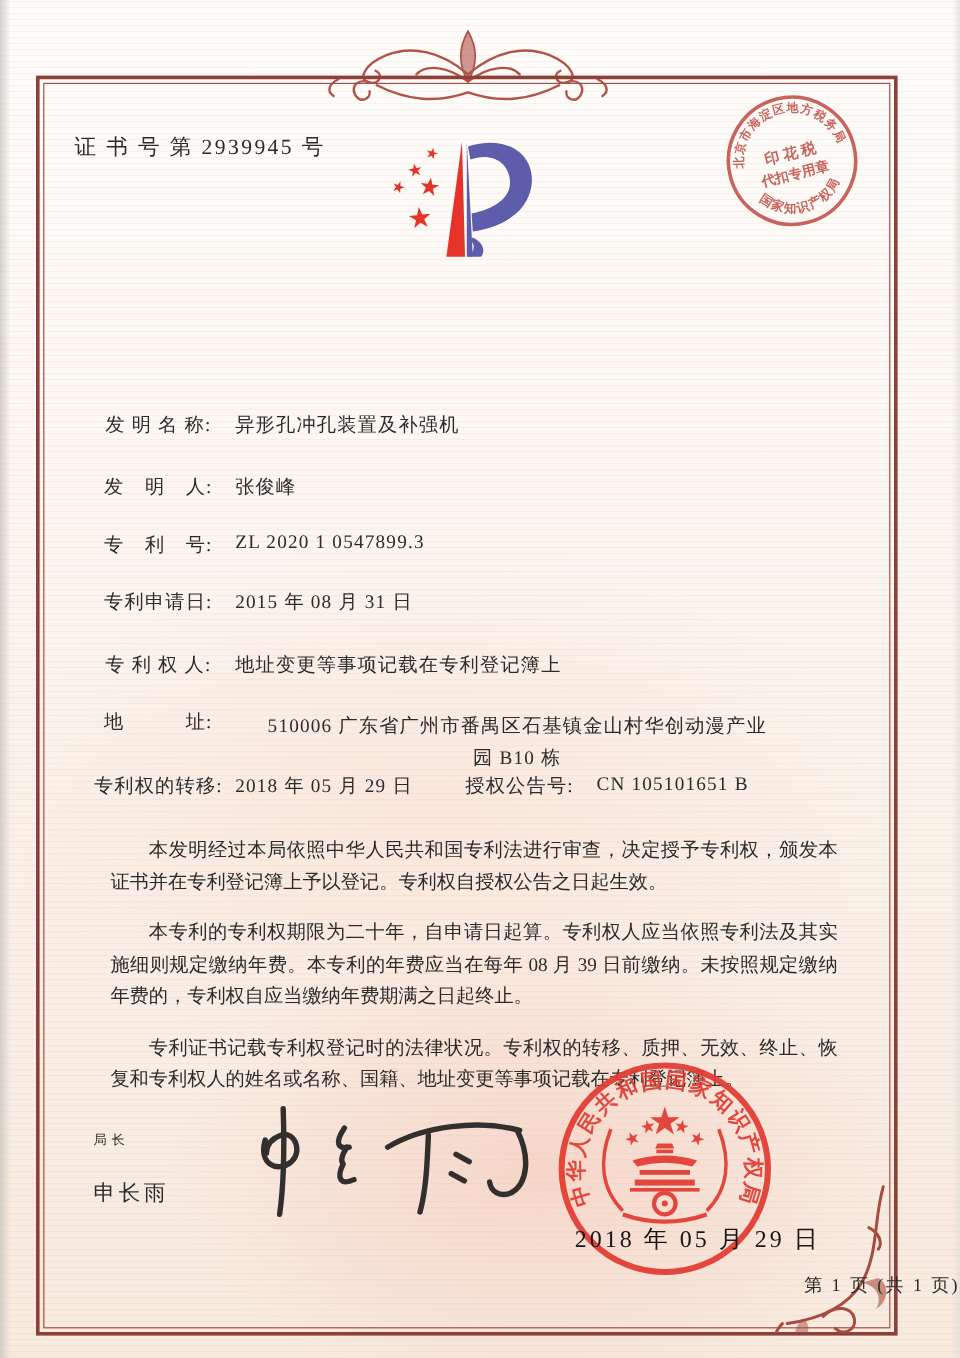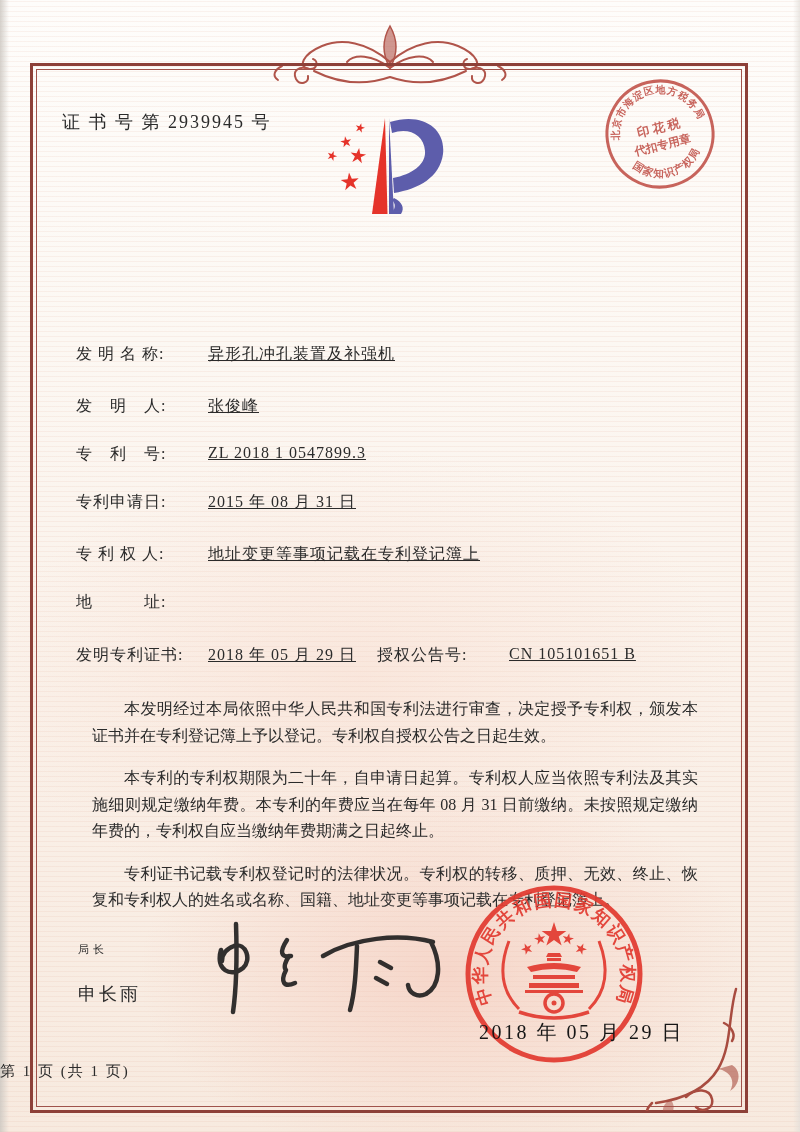--- a/index.html
+++ b/index.html
@@ -15,35 +15,35 @@
       linear-gradient(180deg,#fefdfb 0%,#fcf8f3 30%,#faf1e9 62%,#f7eadf 100%);
   }
   .frame{position:absolute;left:30px;top:63px;right:52px;bottom:19px;border:3px solid #8d4038;}
   .frame-inner{position:absolute;inset:3px;border:1px solid #a0524a;}
   .cert-no{position:absolute;left:62px;top:110px;font-size:18px;letter-spacing:2px;white-space:pre;}
   .logo{position:absolute;left:322px;top:114px;}
   .tax-stamp{position:absolute;left:595px;top:69px;transform:rotate(-14deg);opacity:.9;}
   .doc-title{position:absolute;left:0;right:0;top:231px;text-align:center;font-size:46px;font-weight:bold;
     letter-spacing:28px;text-indent:28px;color:#1f1f1f;}
   .fields{position:absolute;left:76px;top:344px;width:670px;font-size:16px;}
-  .frow{position:absolute;left:0;display:flex;align-items:flex-start;}
+  .frow{position:absolute;left:0;display:flex;align-items:flex-start;text-align:center;}
   .r1{top:0}.r2{top:52px}.r3{top:100px}.r4{top:148px}.r5{top:200px}.r6{top:248px}.r7{top:301px}
   .pair2{left:301px;}
   .flabel{flex:none;width:112px;letter-spacing:1px;white-space:pre;}
-  .fvalue{margin-left:20px;letter-spacing:1px;white-space:pre;text-decoration:underline;}
+  .fvalue{margin-left:8px;letter-spacing:1px;white-space:pre;}
   .addr .fvalue{white-space:normal;width:470px;line-height:27px;}
   .addr-l2{display:block;white-space:pre;}
   .body-text{position:absolute;left:76px;top:680px;width:638px;font-size:16px;line-height:26.5px;text-align:justify;}
   .body-text p{margin:16px;text-indent:2em;}
   .signer-role{position:absolute;left:78px;top:942px;font-size:11px;letter-spacing:4px;}
   .signer-name{position:absolute;left:78px;top:982px;font-size:18px;letter-spacing:3px;}
   .signature{position:absolute;left:205px;top:920px;}
   .seal{position:absolute;left:463px;top:883px;opacity:.93;}
   .seal-date{position:absolute;left:479px;top:1019px;font-size:20px;letter-spacing:2.5px;color:#161616;white-space:pre;}
-  .footer{position:absolute;left:0;right:0;top:1062px;text-align:left;font-size:15px;letter-spacing:2px;white-space:pre;}
+  .footer{position:absolute;left:0;right:0;top:1062px;text-align:right;font-size:15px;letter-spacing:2px;white-space:pre;}
   .orn-top{position:absolute;left:252px;top:14px;}
   .orn-br{position:absolute;left:640px;top:983px;}
 </style>
 </head>
 <body>
 
 <div class="page">
 
   <svg class="orn-top" width="276" height="84" viewBox="0 0 276 84">
     <g stroke="#b0544a" stroke-width="2" fill="none" stroke-linecap="round">
@@ -117,46 +117,47 @@
     <div class="frow r1">
       <span class="flabel">发 明 名 称:</span>
       <span class="fvalue">异形孔冲孔装置及补强机</span>
     </div>
     <div class="frow r2">
       <span class="flabel">发　明　人:</span>
       <span class="fvalue">张俊峰</span>
     </div>
     <div class="frow r3">
       <span class="flabel">专　利　号:</span>
-      <span class="fvalue">ZL 2018 1 0547899.3</span>
+      <span class="fvalue">ZL 2020 1 0547899.3</span>
     </div>
     <div class="frow r4">
       <span class="flabel">专利申请日:</span>
       <span class="fvalue">2015 年 08 月 31 日</span>
     </div>
     <div class="frow r5">
       <span class="flabel">专 利 权 人:</span>
       <span class="fvalue">地址变更等事项记载在专利登记簿上</span>
     </div>
     <div class="frow r6 addr">
       <span class="flabel">地　　　址:</span>
+      <span class="fvalue"><span class="addr-l1">510006 广东省广州市番禺区石基镇金山村华创动漫产业</span><span class="addr-l2">园 B10 栋</span></span>
     </div>
     <div class="frow r7">
-      <span class="flabel">发明专利证书:</span>
+      <span class="flabel">专利权的转移:</span>
       <span class="fvalue">2018 年 05 月 29 日</span>
     </div>
     <div class="frow r7 pair2">
       <span class="flabel">授权公告号:</span>
       <span class="fvalue">CN 105101651 B</span>
     </div>
   </div>
 
   <div class="body-text">
     <p>本发明经过本局依照中华人民共和国专利法进行审查，决定授予专利权，颁发本证书并在专利登记簿上予以登记。专利权自授权公告之日起生效。</p>
-    <p>本专利的专利权期限为二十年，自申请日起算。专利权人应当依照专利法及其实施细则规定缴纳年费。本专利的年费应当在每年 08 月 31 日前缴纳。未按照规定缴纳年费的，专利权自应当缴纳年费期满之日起终止。</p>
+    <p>本专利的专利权期限为二十年，自申请日起算。专利权人应当依照专利法及其实施细则规定缴纳年费。本专利的年费应当在每年 08 月 39 日前缴纳。未按照规定缴纳年费的，专利权自应当缴纳年费期满之日起终止。</p>
     <p>专利证书记载专利权登记时的法律状况。专利权的转移、质押、无效、终止、恢复和专利权人的姓名或名称、国籍、地址变更等事项记载在专利登记簿上。</p>
   </div>
 
   <div class="signer-role">局长</div>
   <div class="signer-name">申长雨</div>
 
   <svg class="signature" width="250" height="98" viewBox="0 0 250 98">
     <g stroke="#1d1d1d" stroke-width="4.5" fill="none" stroke-linecap="round" stroke-linejoin="round" opacity=".9">
       <path d="M16,30 C10,50 26,58 38,48 C47,40 41,22 29,26 C21,29 17,34 17,41"></path>
       <path d="M31,4 C32,34 32,64 28,92"></path>

